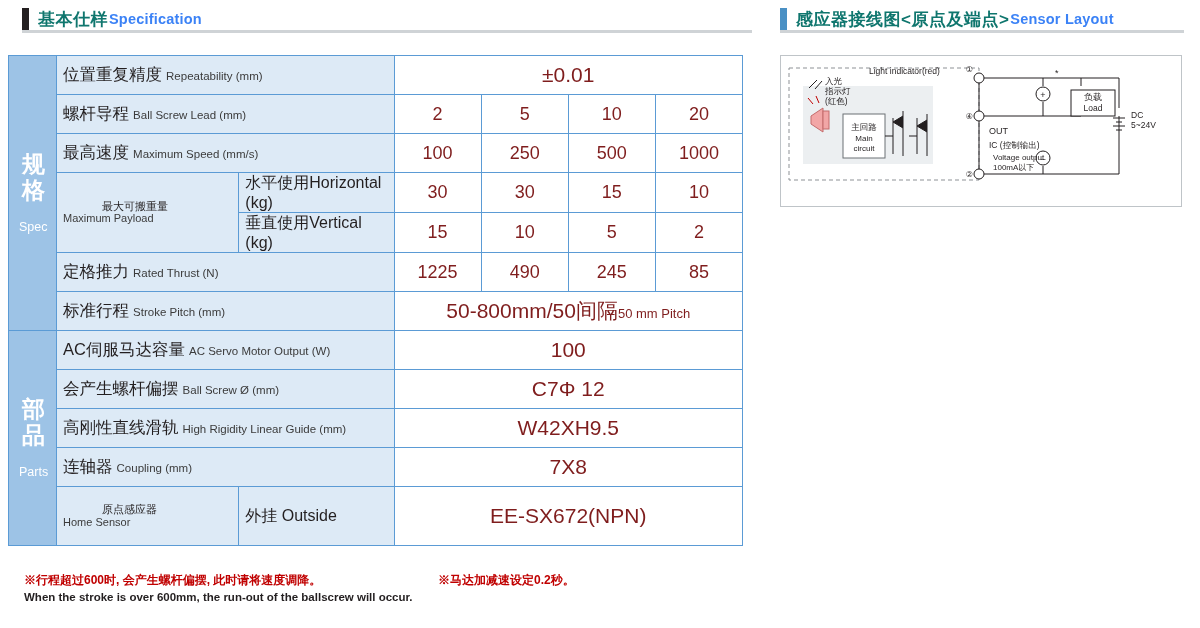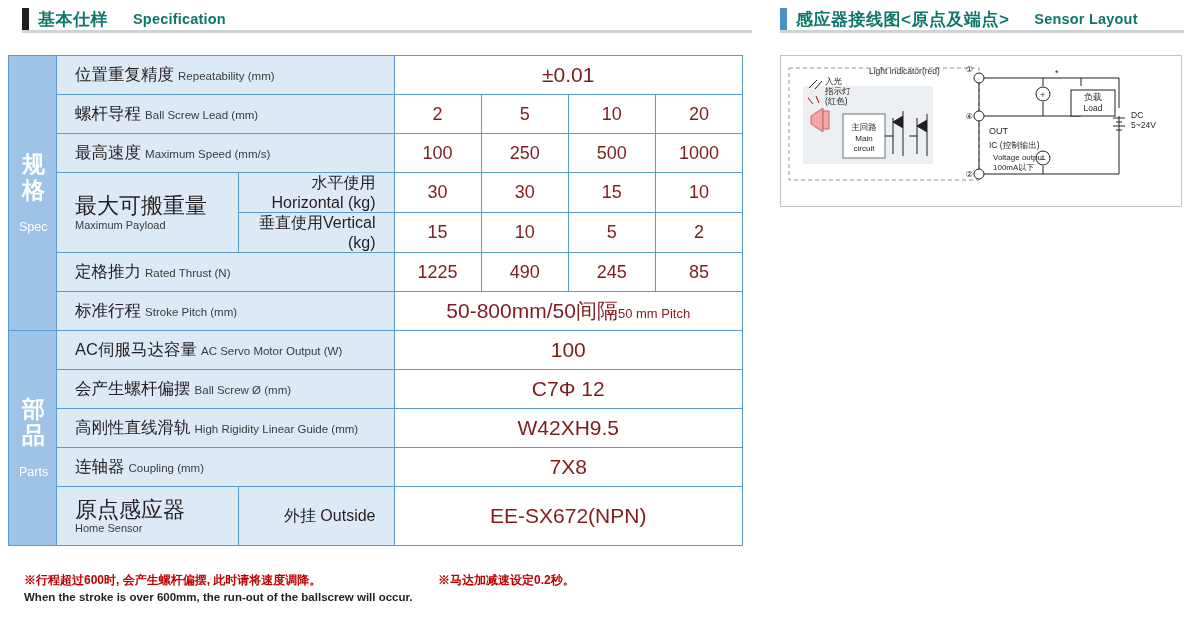--- a/index.html
+++ b/index.html
@@ -32,22 +32,22 @@
   .section-head .bar.blue { background: #4a90c4; }
   .head-cn {
     font-size: 17px;
     font-weight: bold;
     letter-spacing: 0.5px;
     color: #0f766e;
   }
   .head-en {
     font-size: 14.5px;
     font-weight: bold;
-    color: #0f766e;
-    margin-left: 25px;
+    color: #3b82f6;
+    margin-left: 1px;
     letter-spacing: 0.2px;
   }
   #spec-head { left: 22px; top: 6px; }
   #spec-head-rule {
     position: absolute;
     left: 22px; top: 30px; width: 730px; height: 3px;
     background: #cfd3d6;
   }
   #sensor-head { left: 780px; top: 6px; }
   #sensor-head-rule {
@@ -60,21 +60,21 @@
   #spec-table {
     position: absolute;
     left: 8px;
     top: 55px;
     width: 735px;
     border-collapse: collapse;
     table-layout: fixed;
   }
   #spec-table td {
     border: 1px solid #5b9bd5;
-    padding: 0 18px;
+    padding: 0 6px;
     height: 38px;
     vertical-align: middle;
     background: #ffffff;
   }
   .side-label {
     background: #9dc3e6 !important;
     color: #ffffff;
     text-align: right;
     vertical-align: middle;
     width: 48px;
@@ -98,33 +98,33 @@
     font-size: 16.5px;
     color: #231f20;
     font-weight: normal;
   }
   .rowlabel .en {
     font-size: 11.5px;
     color: #3b3b3b;
     margin-left: 4px;
   }
   .rowlabel .stack-cn {
-    font-size: 22px;
+    font-size: 11px;
     display: block;
     line-height: 1.15;
+    margin-left: 39px;
   }
   .rowlabel .stack-en {
     font-size: 11px;
     color: #3b3b3b;
     display: block;
     line-height: 1.2;
   }
   .sublabel {
     background: #ddeaf6 !important;
-    text-align: right;
   }
   .valcell {
     text-align: center;
     font-size: 18px;
     color: #7f1d1d;
   }
   .valcell.big {
     font-size: 21px;
   }
   .valcell .small {

